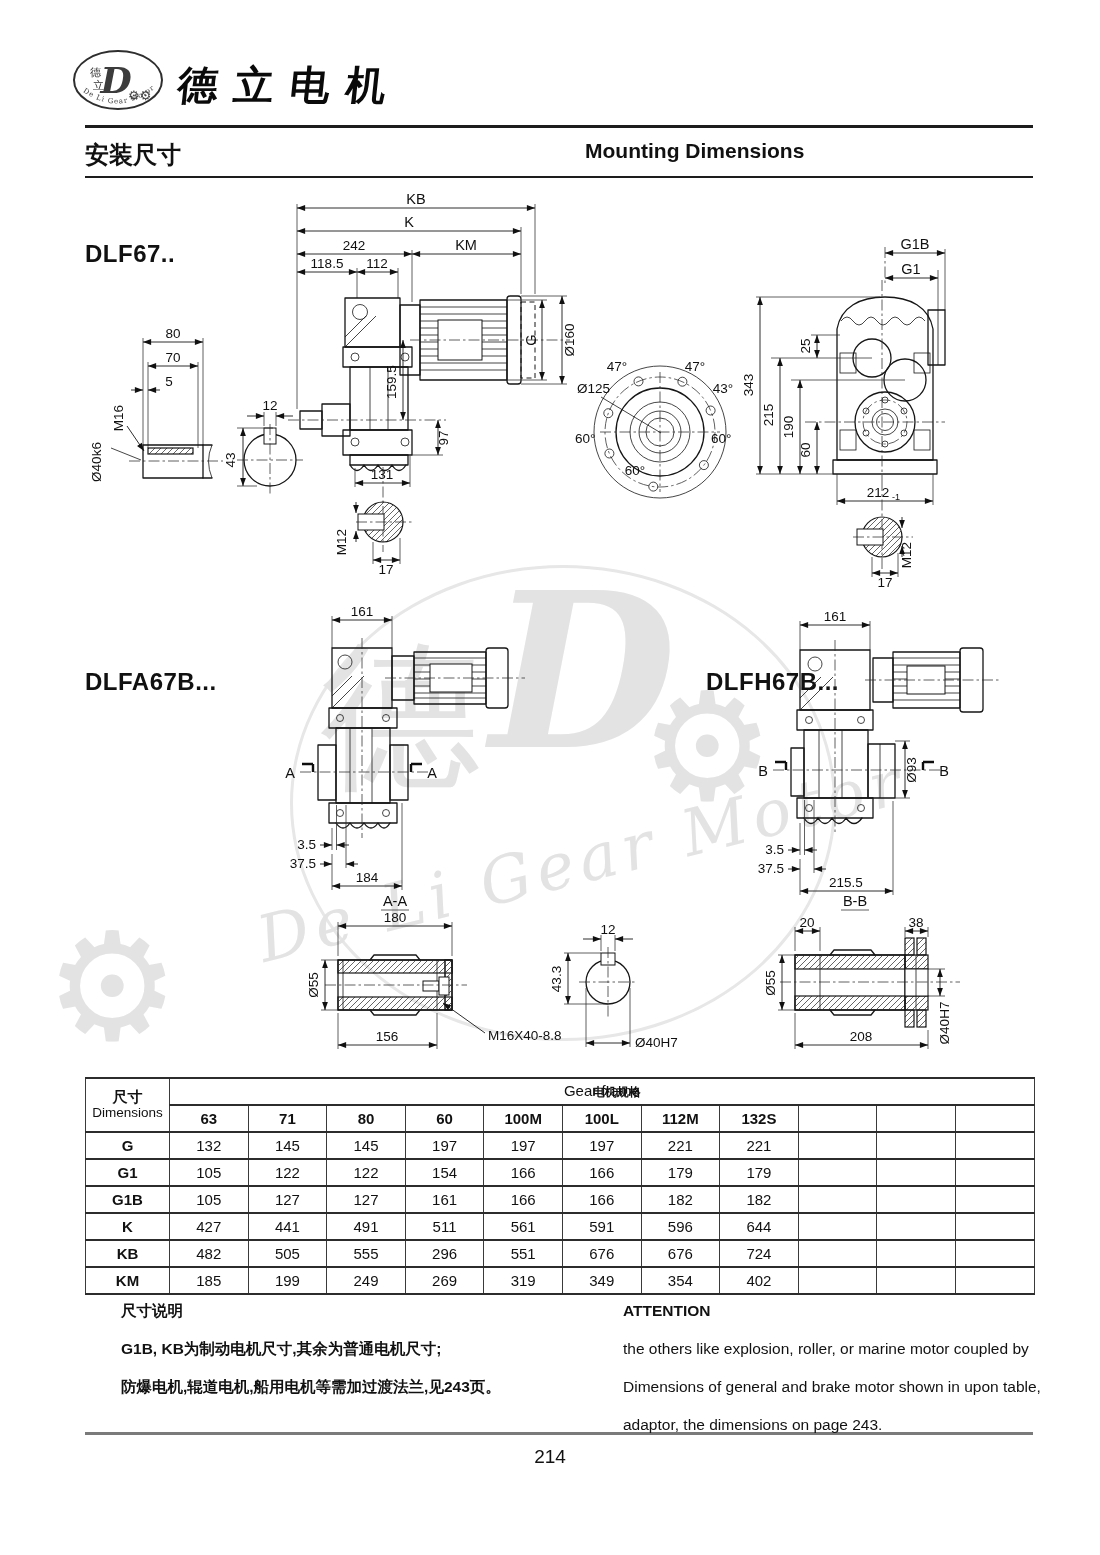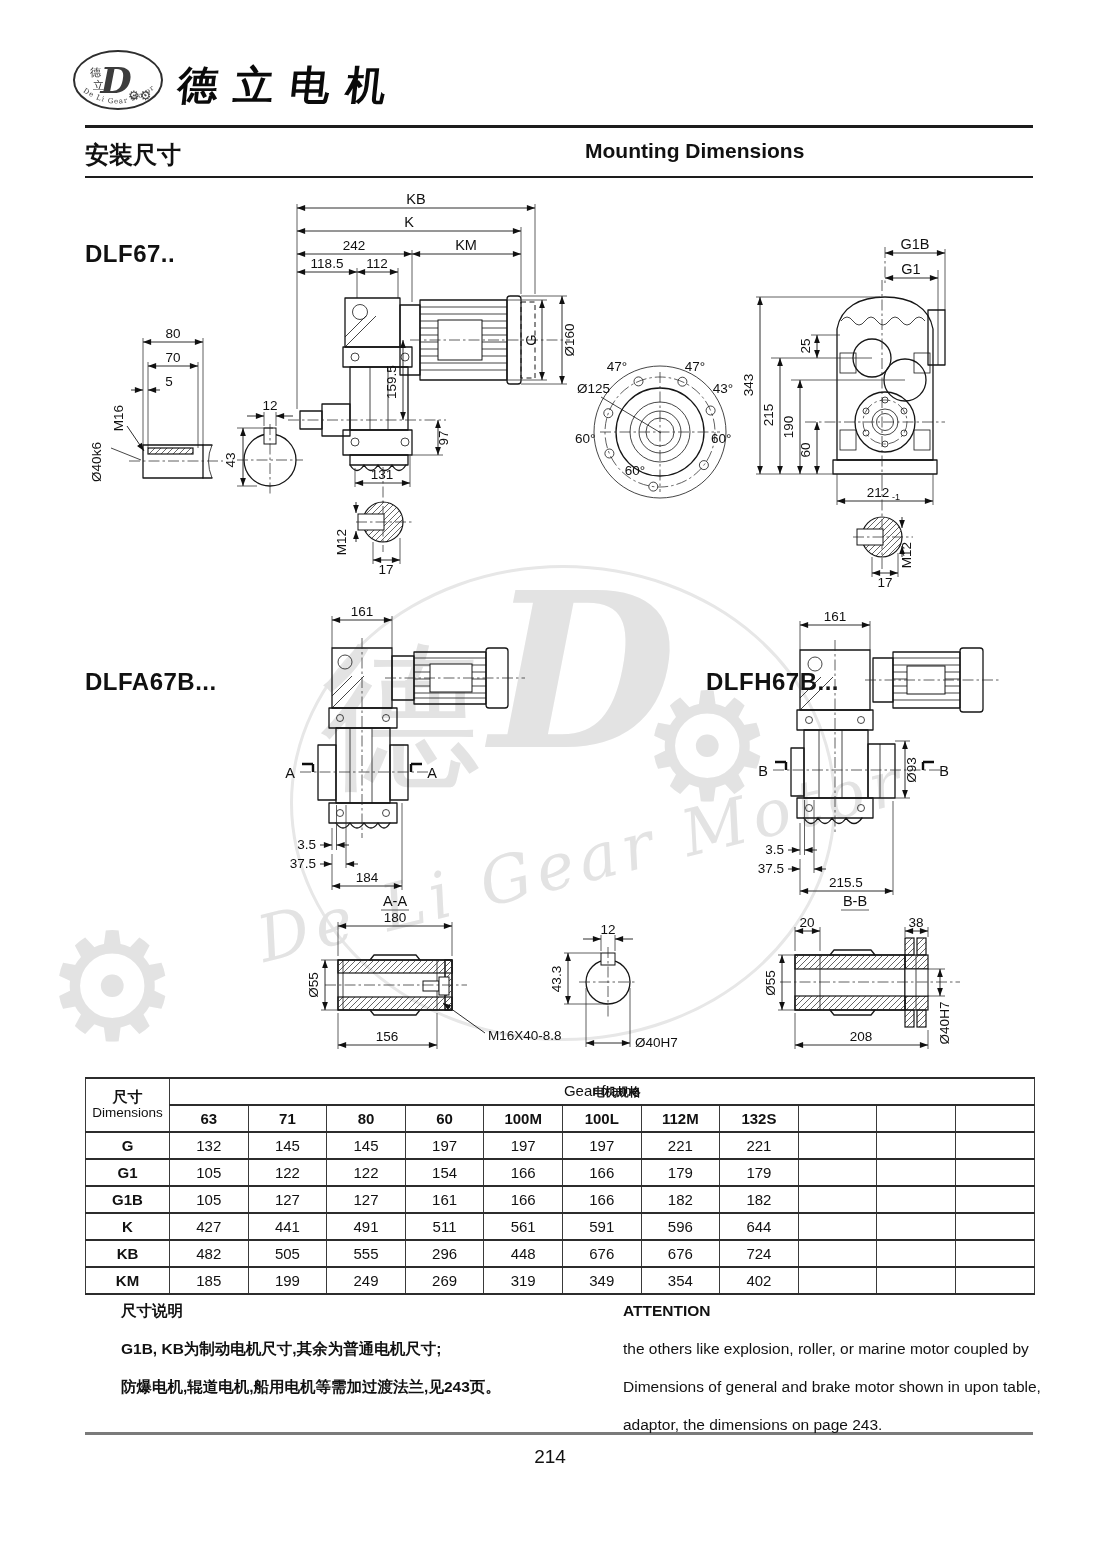--- a/index.html
+++ b/index.html
@@ -682,21 +682,21 @@
         <td></td>
         <td></td>
         <td></td>
       </tr>
       <tr>
         <th>KB</th>
         <td>482</td>
         <td>505</td>
         <td>555</td>
         <td>296</td>
-        <td>448</td>
+        <td>551</td>
         <td>676</td>
         <td>676</td>
         <td>724</td>
         <td></td>
         <td></td>
         <td></td>
       </tr>
       <tr>
         <th>KM</th>
         <td>185</td>

